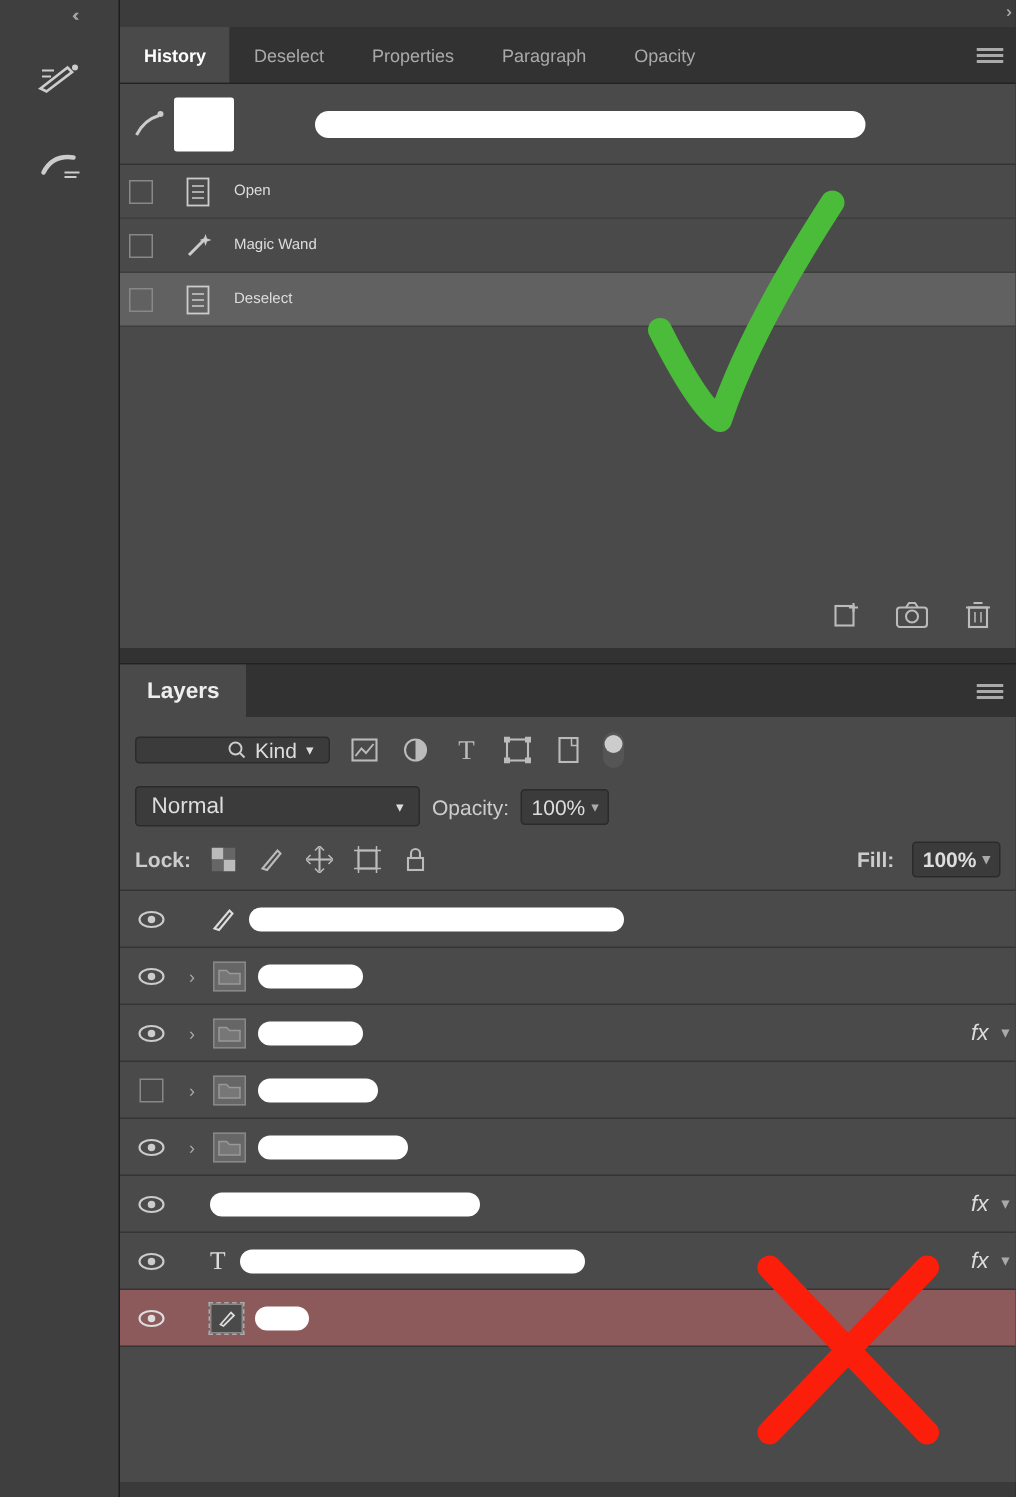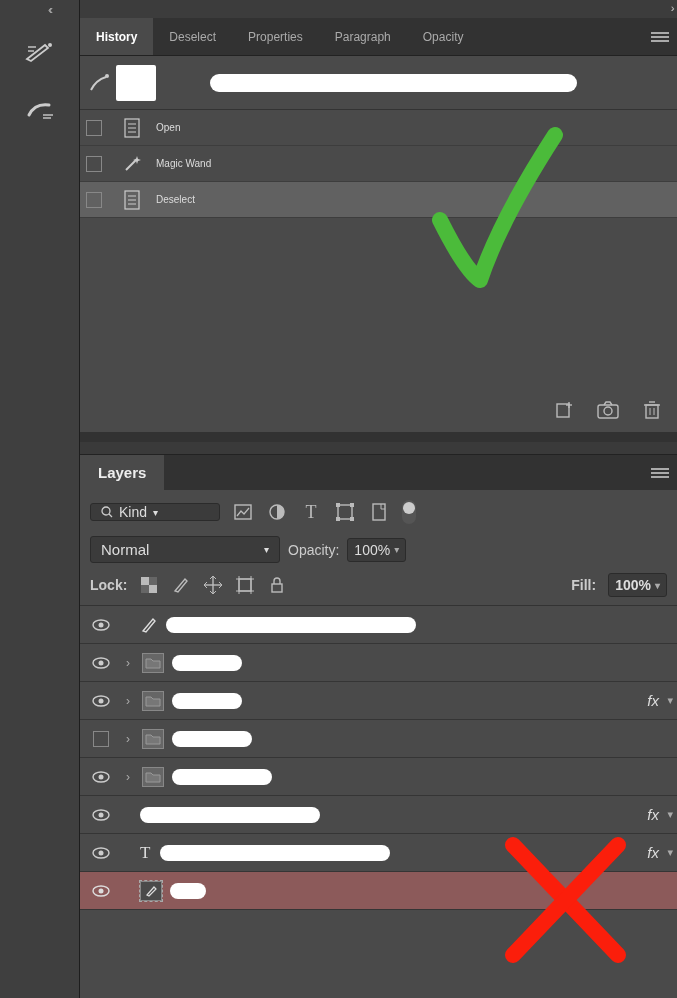--- a/index.html
+++ b/index.html
@@ -35,29 +35,29 @@
     height: 36px; display:flex; align-items:center; padding-left:6px; background:#4a4a4a; border-bottom:1px solid #3d3d3d;
   }
   .hist-item.sel { background:#616161; }
   .hist-item .cb { width:16px; height:16px; border:1px solid #888; margin-right:18px; }
   .hist-item .hicon { width:24px; height:24px; margin-right:12px; display:flex; align-items:center; justify-content:center; color:#ccc; }
   .hist-item .label { font-size:10px; color:#ddd; }
   .hist-body { background:#4a4a4a; height:170px; position:relative; }
   .hist-footer { height:44px; background:#4a4a4a; display:flex; justify-content:flex-end; align-items:center; padding-right:14px; gap:22px; }
   .hist-footer .fbtn { width:22px; height:22px; color:#bbb; display:flex; align-items:center; justify-content:center; cursor:pointer;}
   .gap { height:10px; background:#323232; }
-  .layers-tabbar { display:flex; height:36px; background:#323232; align-items:stretch; border-top:1px solid #222;margin-top:12px;}
+  .layers-tabbar { display:flex; height:36px; background:#323232; align-items:stretch; border-top:1px solid #222;}
   .layers-tabbar .ltab { padding:0 18px; display:flex; align-items:center; font-size:15px; font-weight:600; background:#4a4a4a; color:#eee;}
   .layers-tabbar .spacer { flex:1; }
   .layers-tabbar .menu-btn { width:34px; display:flex; align-items:center; justify-content:center; color:#aaa;}
   .layers-body { background:#4a4a4a; padding:10px 10px 0 10px; }
   .filter-row { display:flex; align-items:center; gap:12px; margin-bottom:12px; }
   .kind-dd {
     display:flex; align-items:center; gap:6px; background:#3b3b3b; border:1px solid #2b2b2b; border-radius:3px;
-    padding:0 10px; font-size:14px; color:#ddd; width:130px; justify-content:flex-start;
+    padding:0 10px; font-size:14px; color:#ddd; width:130px; justify-content:flex-end;
   }
   .filter-row .ficon { width:22px; height:22px; color:#bbb; display:flex; align-items:center; justify-content:center;}
   .filter-row .toggle { width:14px; height:24px; background:#555; border-radius:8px; position:relative;}
   .filter-row .toggle::after{content:''; position:absolute; top:2px; left:1px; width:12px; height:12px; background:#ccc; border-radius:50%;}
   .blend-row { display:flex; align-items:center; gap:8px; margin-bottom:10px;}
   .blend-dd {
     display:flex; align-items:center; justify-content:space-between; background:#3b3b3b; border:1px solid #2b2b2b; border-radius:3px;
     padding:4px 10px; font-size:15px; color:#ddd; width:190px;
   }
   .blend-row .lbl { font-size:14px; color:#ccc; }

